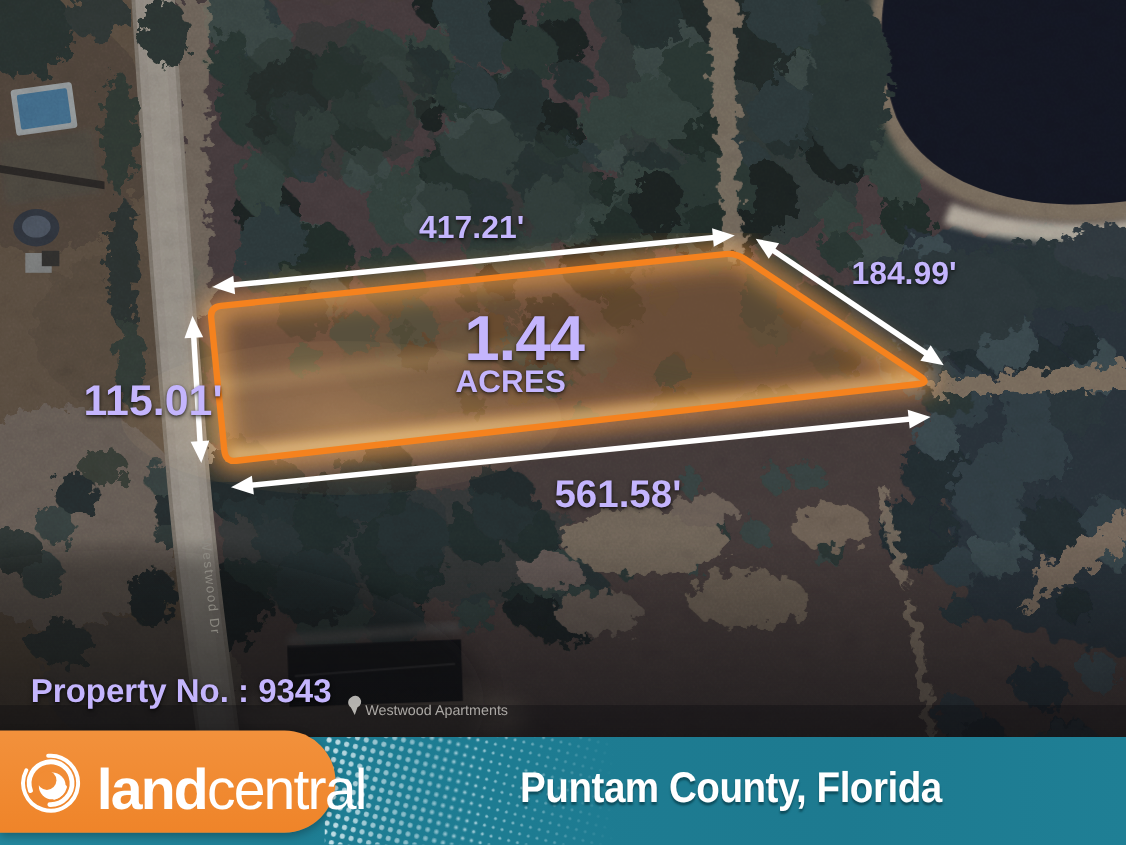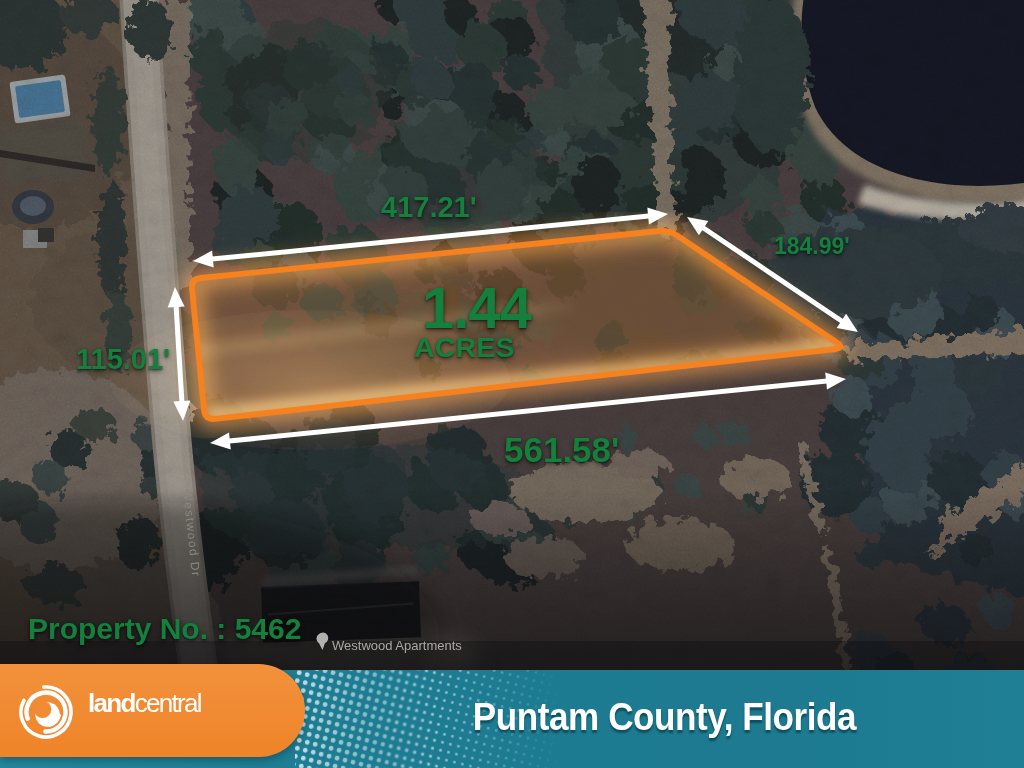--- a/index.html
+++ b/index.html
@@ -1,22 +1,22 @@
 <!DOCTYPE html>
 <html><head>
 <meta charset="utf-8">
 <style>
   html,body{margin:0;padding:0;width:1024px;height:768px;overflow:hidden;background:#000;}
   #stage{position:relative;width:1024px;height:768px;font-family:"Liberation Sans",sans-serif;overflow:hidden;}
   #map{position:absolute;left:0;top:0;}
-  .lbl{position:absolute;color:#15803d;font-weight:bold;text-shadow:0 2px 5px rgba(0,0,0,0.55),0 1px 2px rgba(0,0,0,0.45);white-space:nowrap;}
+  .lbl{position:absolute;color:#c4b5fd;font-weight:bold;text-shadow:0 2px 5px rgba(0,0,0,0.55),0 1px 2px rgba(0,0,0,0.45);white-space:nowrap;}
   #teal{position:absolute;left:0;top:670px;width:1024px;height:112px;background:linear-gradient(90deg,#24879d 0%,#1e7d93 30%,#1d7a90 75%,#1f7f95 100%);}
   #teal .county{position:absolute;left:305px;top:0;width:719px;text-align:center;line-height:94px;color:#fff;font-weight:bold;font-size:39px;text-shadow:0 3px 2px rgba(10,70,85,0.85);letter-spacing:-0.5px;transform:scaleX(0.9);}
   #obox{position:absolute;left:0;top:664px;width:305px;height:93px;background:linear-gradient(180deg,#f2913c,#ef8429);border-radius:0 48px 48px 0;box-shadow:0 3px 9px rgba(0,0,0,0.3);}
-  #obox .brand{position:absolute;left:88px;top:24px;font-size:26px;color:#fff;letter-spacing:-1.7px;}
+  #obox .brand{position:absolute;left:88px;top:24px;font-size:52px;color:#fff;letter-spacing:-1.7px;}
   #obox .brand b{font-weight:bold;}
   #obox .brand span{font-weight:normal;}
 </style>
 </head>
 <body>
 <div id="stage">
 <svg id="map" width="1024" height="768" viewBox="0 0 1024 768">
 <defs>
   <filter id="rough" x="-30%" y="-30%" width="160%" height="160%">
     <feTurbulence type="fractalNoise" baseFrequency="0.045" numOctaves="3" seed="11" result="n"></feTurbulence>
@@ -494,26 +494,26 @@
 </g>
 
 <g font-family="Liberation Sans, sans-serif">
   <text x="183" y="490" font-size="12" fill="#8b8880" transform="rotate(84 183 490)" letter-spacing="1.5">Westwood  Dr</text>
   <text x="332" y="650" font-size="13" fill="#bab7b3" opacity="0.9">Westwood Apartments</text>
   <path d="M319,634 a5.5,5.5 0 1 1 6,9 l-2.5,7 l-3.5,-6.8 a5.5,5.5 0 0 1 0,-9.2 z" fill="#c7c4c0" opacity="0.9"></path>
 </g>
 </svg>
 
 <div class="lbl" style="left:381px;top:191px;font-size:29px;">417.21'</div>
-<div class="lbl" style="left:774px;top:233px;font-size:23px;">184.99'</div>
-<div class="lbl" style="left:76px;top:343px;font-size:29px;">115.01'</div>
+<div class="lbl" style="left:774px;top:233px;font-size:29px;">184.99'</div>
+<div class="lbl" style="left:76px;top:343px;font-size:39px;">115.01'</div>
 <div class="lbl" style="left:504px;top:430px;font-size:35px;">561.58'</div>
 <div class="lbl" style="left:422px;top:274px;font-size:58px;letter-spacing:-1px;">1.44</div>
 <div class="lbl" style="left:414px;top:331px;font-size:28.5px;letter-spacing:0.2px;">ACRES</div>
-<div class="lbl" style="left:28px;top:612px;font-size:30px;">Property No. : 5462</div>
+<div class="lbl" style="left:28px;top:612px;font-size:30px;">Property No. : 9343</div>
 
 <div id="teal">
   <svg width="1024" height="98" style="position:absolute;left:0;top:0;">
     <defs>
       <pattern id="dots" width="8.2" height="8.2" patternUnits="userSpaceOnUse" patternTransform="rotate(14)">
         <circle cx="4" cy="4" r="2.3" fill="#cfe6ec"></circle>
       </pattern>
       <pattern id="dots2" width="8.2" height="8.2" patternUnits="userSpaceOnUse" patternTransform="rotate(14)">
         <circle cx="4" cy="4" r="1.4" fill="#bcdde6"></circle>
       </pattern>

